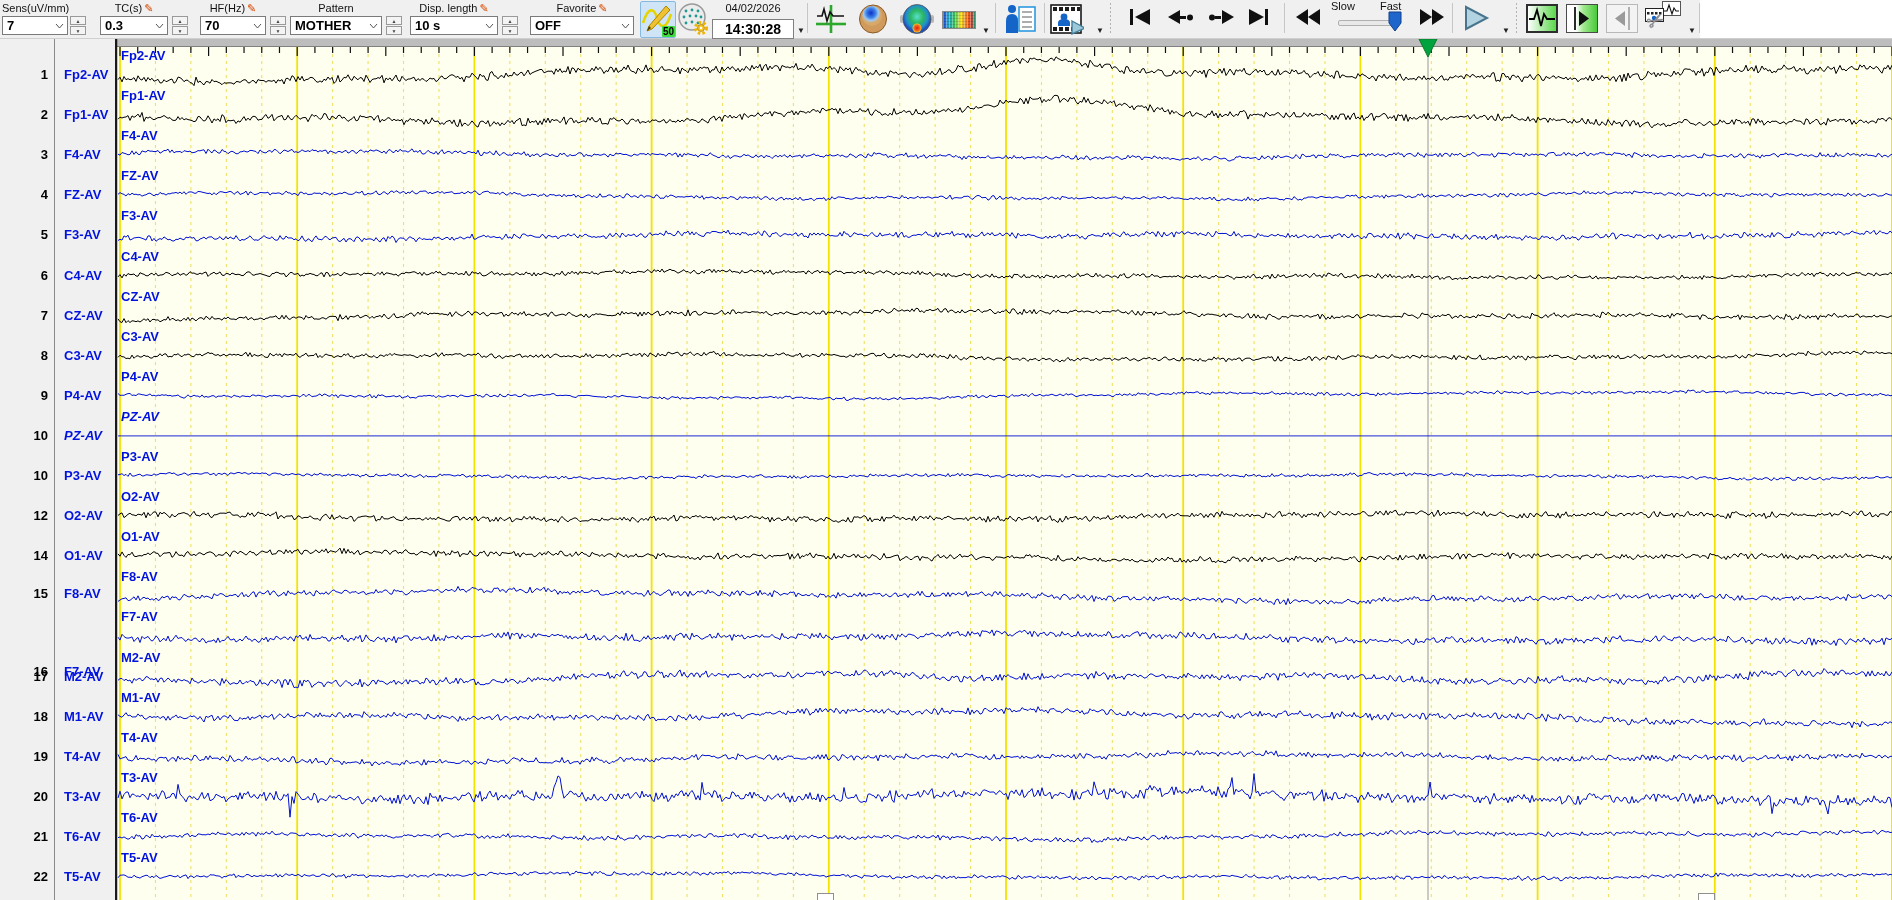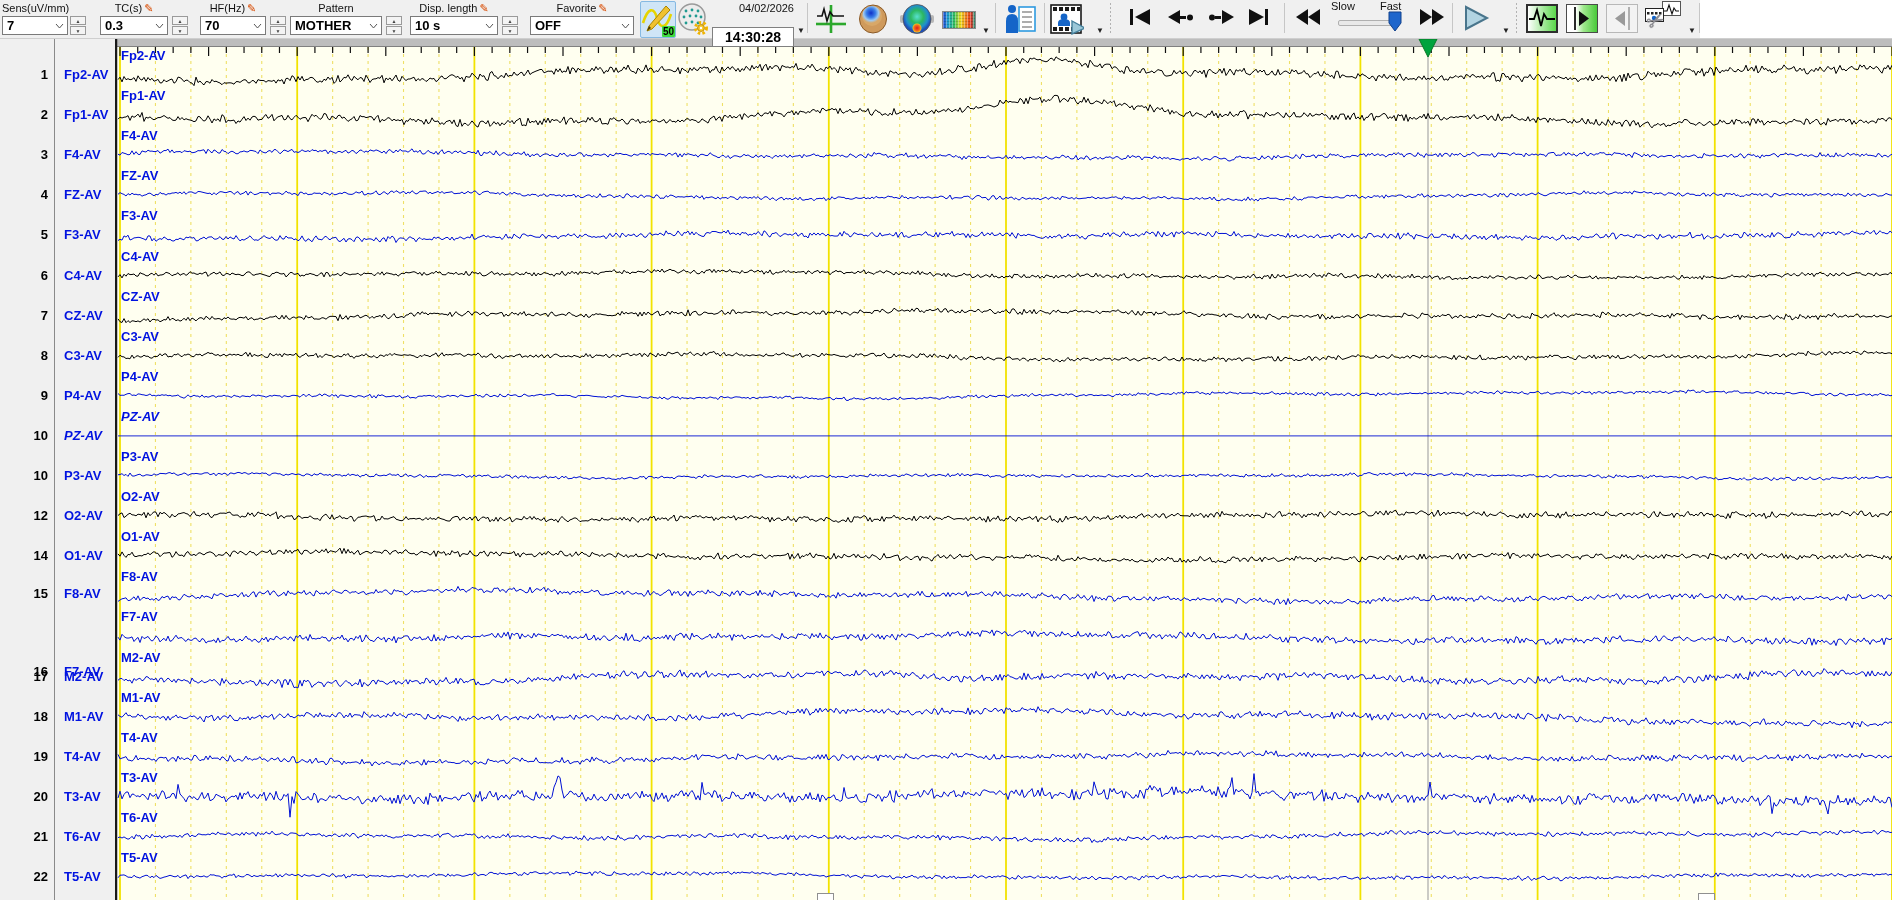--- a/index.html
+++ b/index.html
@@ -19,21 +19,21 @@
   .sb{box-sizing:border-box;width:16px;height:9px;border:1px solid #9a9a9a;background:#f4f4f4;
       font-size:5px;line-height:6px;text-align:center;color:#444;padding:0;margin:0 0 1px 0;display:block;}
   .sep{position:absolute;top:3px;height:30px;width:1px;background:#c6c6c6;}
   .sepdot{position:absolute;top:3px;height:30px;width:1px;
           background:repeating-linear-gradient(#b2b2b2 0 2px,transparent 2px 4px);}
   .tbtn{position:absolute;top:2px;width:34px;height:34px;display:flex;align-items:center;
         justify-content:center;cursor:pointer;}
   .dd{position:absolute;font-size:8px;color:#222;top:26px;}
   .navg{position:absolute;top:6px;cursor:pointer;}
   .datewrap{position:absolute;left:712px;top:1px;width:82px;}
-  .date{font-size:11px;text-align:right;color:#111;height:26px;line-height:14px;}
+  .date{font-size:11px;text-align:center;color:#111;height:18px;line-height:14px;}
   .timebox{border:1px solid #808080;background:#fff;font-weight:bold;font-size:14px;
            text-align:center;height:18px;line-height:18px;color:#000;}
   .slider-lbl{position:absolute;top:0;font-size:11px;color:#111;}
   .groove{position:absolute;left:1338px;top:20px;width:56px;height:4px;background:#e9e9e9;
           border:1px solid #b0b0b0;border-radius:2px;}
   .acbtn{position:absolute;left:640px;top:1px;width:34px;height:35px;background:#cfe5f7;
          border:1px solid #86b9e2;border-radius:2px;cursor:pointer;}
   .acbadge{position:absolute;right:0px;bottom:0px;background:#3fdc3f;color:#000;
            font-weight:bold;font-size:10px;line-height:11px;padding:0 1px;border-radius:1px;}
   .dsa{position:absolute;left:942px;top:11px;width:32px;height:16px;border:1px solid #8a8a8a;cursor:pointer;

